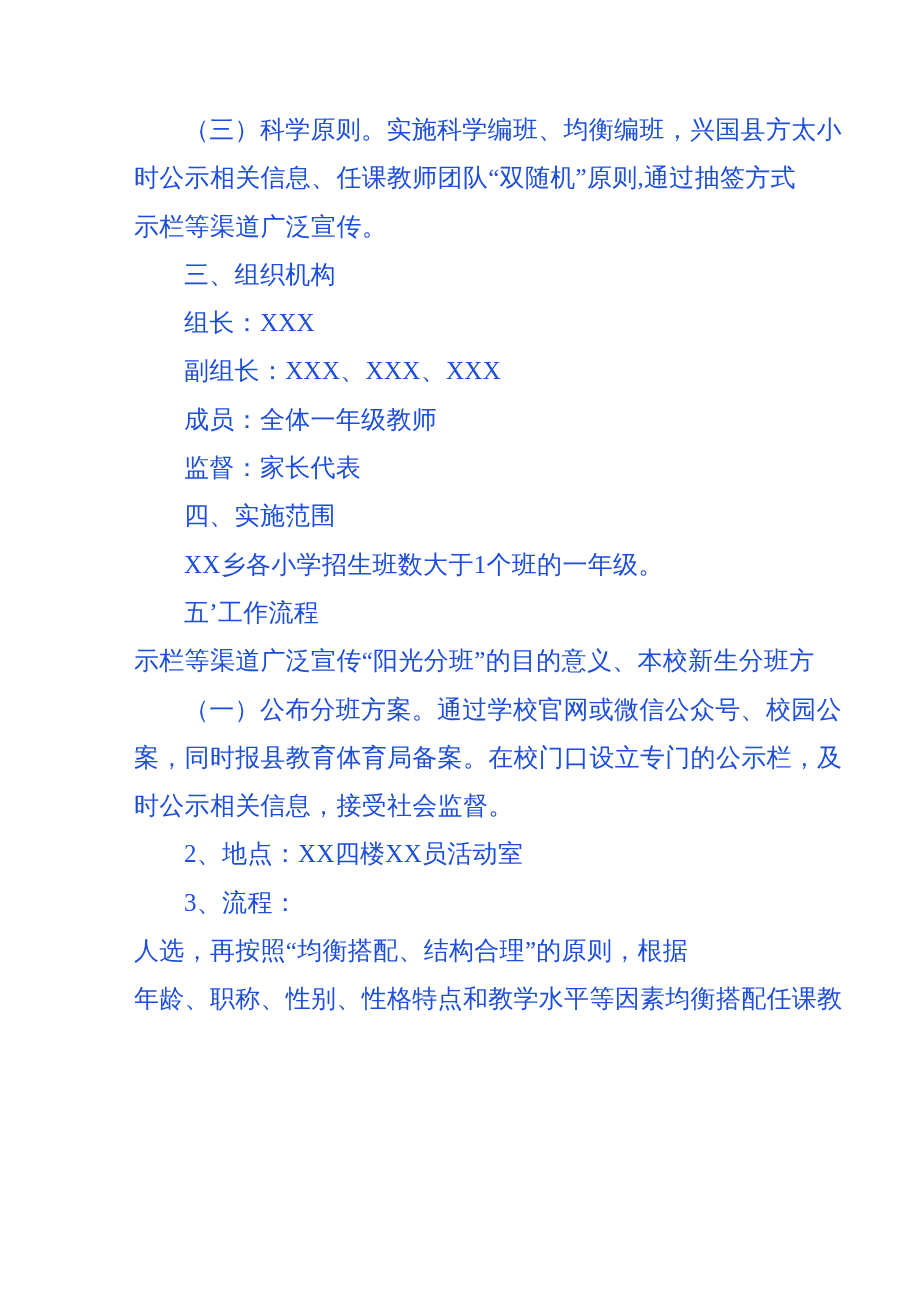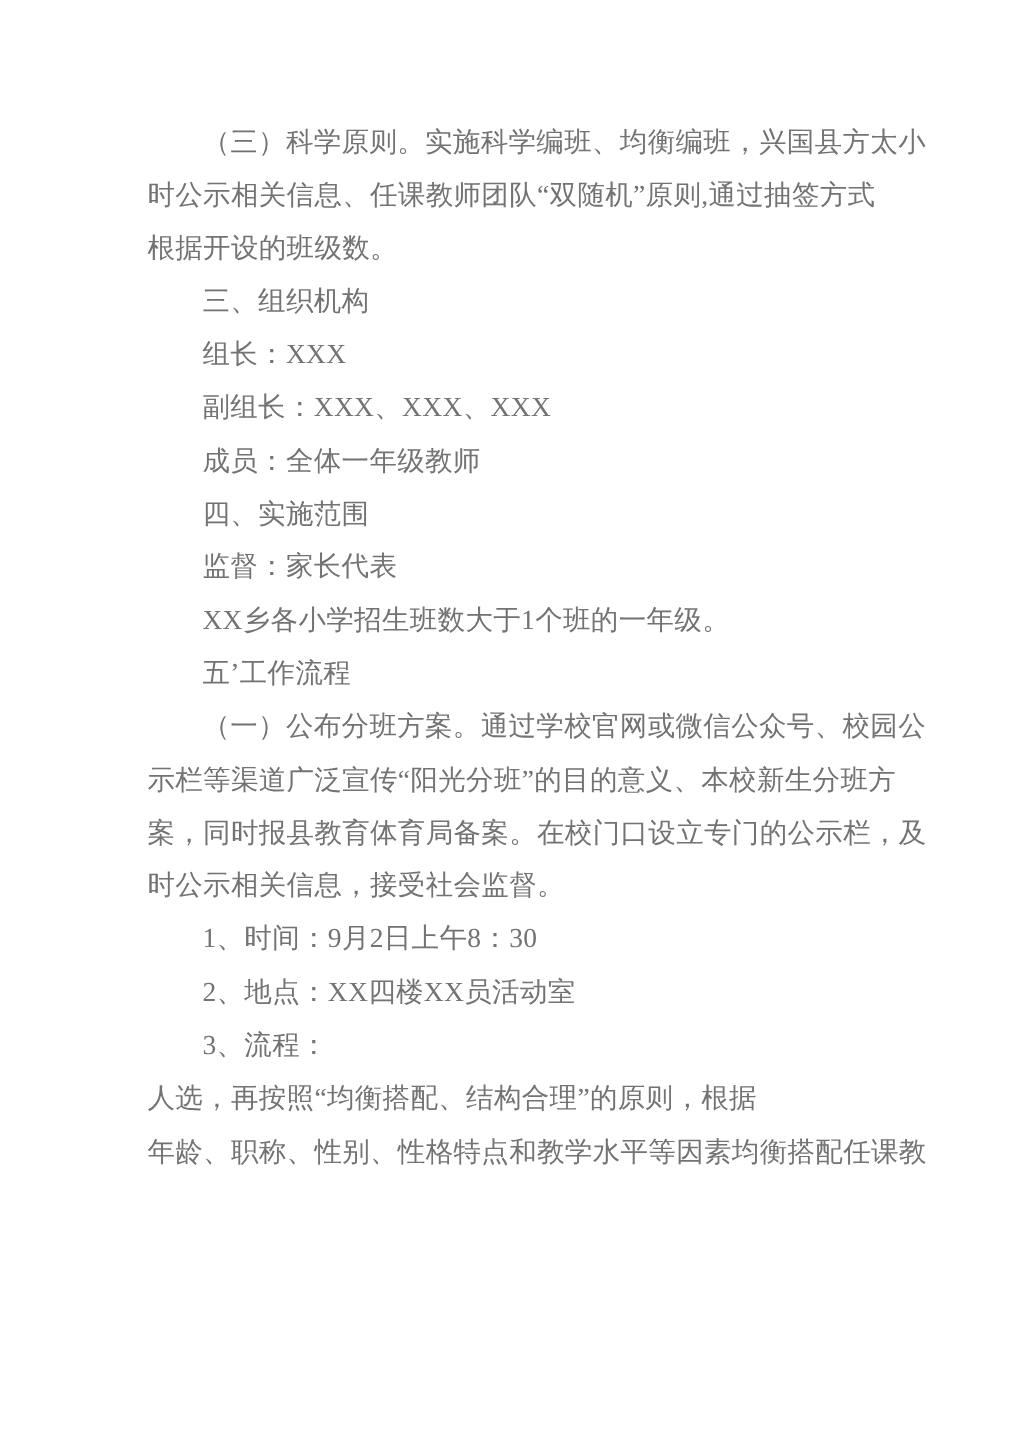--- a/index.html
+++ b/index.html
@@ -15,51 +15,50 @@
     overflow: hidden;
   }
   .doc-body {
     position: absolute;
     left: 134px;
     top: 106px;
     width: 690px;
     font-family: "Liberation Serif", "DejaVu Serif", serif;
     font-size: 25px;
     line-height: 48.3px;
-    color: #737373;
+    color: #1d4ed8;
     -webkit-font-smoothing: antialiased;
   }
   .line {
     height: 48.3px;
     white-space: nowrap;
     letter-spacing: 0.3px;
   }
   .line.indent {
     text-indent: 2em;
   }
 </style>
 </head>
 <body>
 
 <div class="page">
   <div class="doc-body" id="doc-lines">
       <div class="line indent">（三）科学原则。实施科学编班、均衡编班，兴国县方太小</div>
       <div class="line">时公示相关信息、任课教师团队“双随机”原则,通过抽签方式</div>
-      <div class="line">根据开设的班级数。</div>
+      <div class="line">示栏等渠道广泛宣传。</div>
       <div class="line indent">三、组织机构</div>
       <div class="line indent">组长：XXX</div>
       <div class="line indent">副组长：XXX、XXX、XXX</div>
       <div class="line indent">成员：全体一年级教师</div>
+      <div class="line indent">监督：家长代表</div>
       <div class="line indent">四、实施范围</div>
-      <div class="line indent">监督：家长代表</div>
       <div class="line indent">XX乡各小学招生班数大于1个班的一年级。</div>
       <div class="line indent">五’工作流程</div>
+      <div class="line">示栏等渠道广泛宣传“阳光分班”的目的意义、本校新生分班方</div>
       <div class="line indent">（一）公布分班方案。通过学校官网或微信公众号、校园公</div>
-      <div class="line">示栏等渠道广泛宣传“阳光分班”的目的意义、本校新生分班方</div>
       <div class="line">案，同时报县教育体育局备案。在校门口设立专门的公示栏，及</div>
       <div class="line">时公示相关信息，接受社会监督。</div>
-      <div class="line indent">1、时间：9月2日上午8：30</div>
       <div class="line indent">2、地点：XX四楼XX员活动室</div>
       <div class="line indent">3、流程：</div>
       <div class="line">人选，再按照“均衡搭配、结构合理”的原则，根据</div>
       <div class="line">年龄、职称、性别、性格特点和教学水平等因素均衡搭配任课教</div>
     </div>
 </div>
 
 </body></html>

